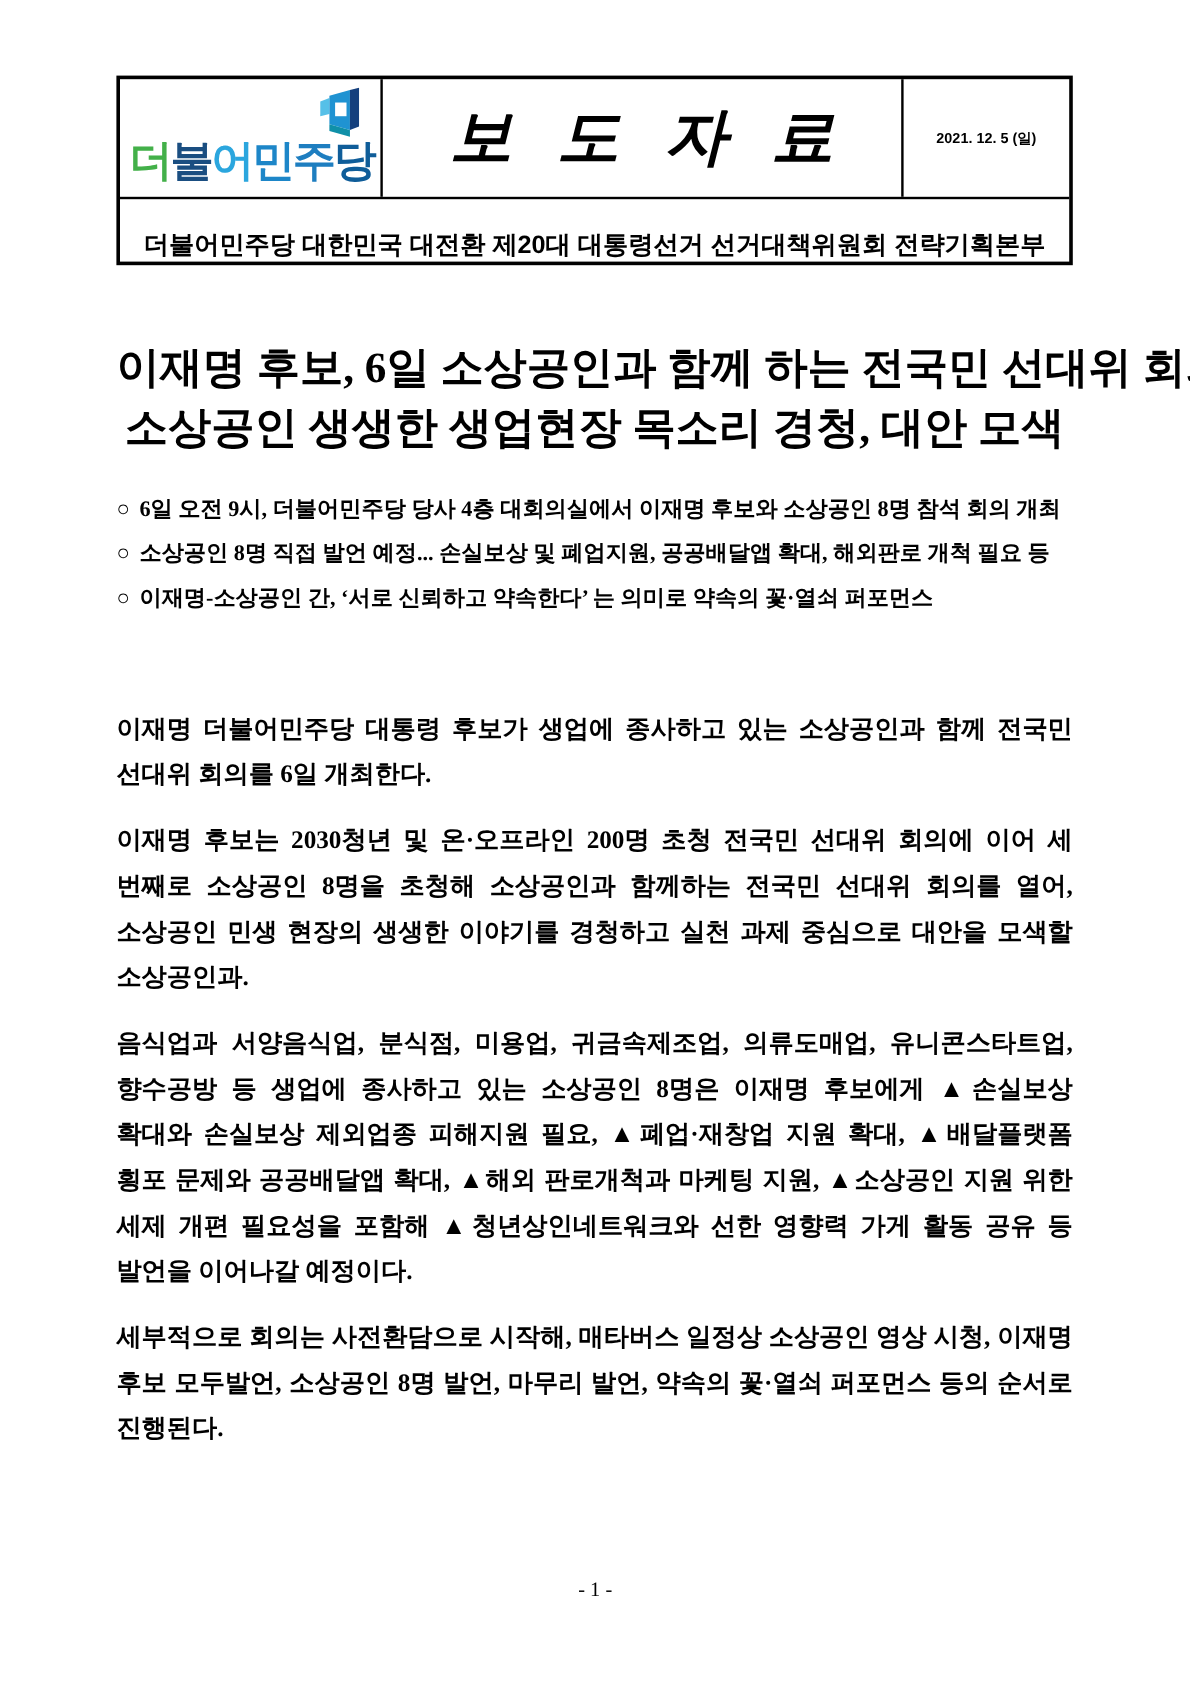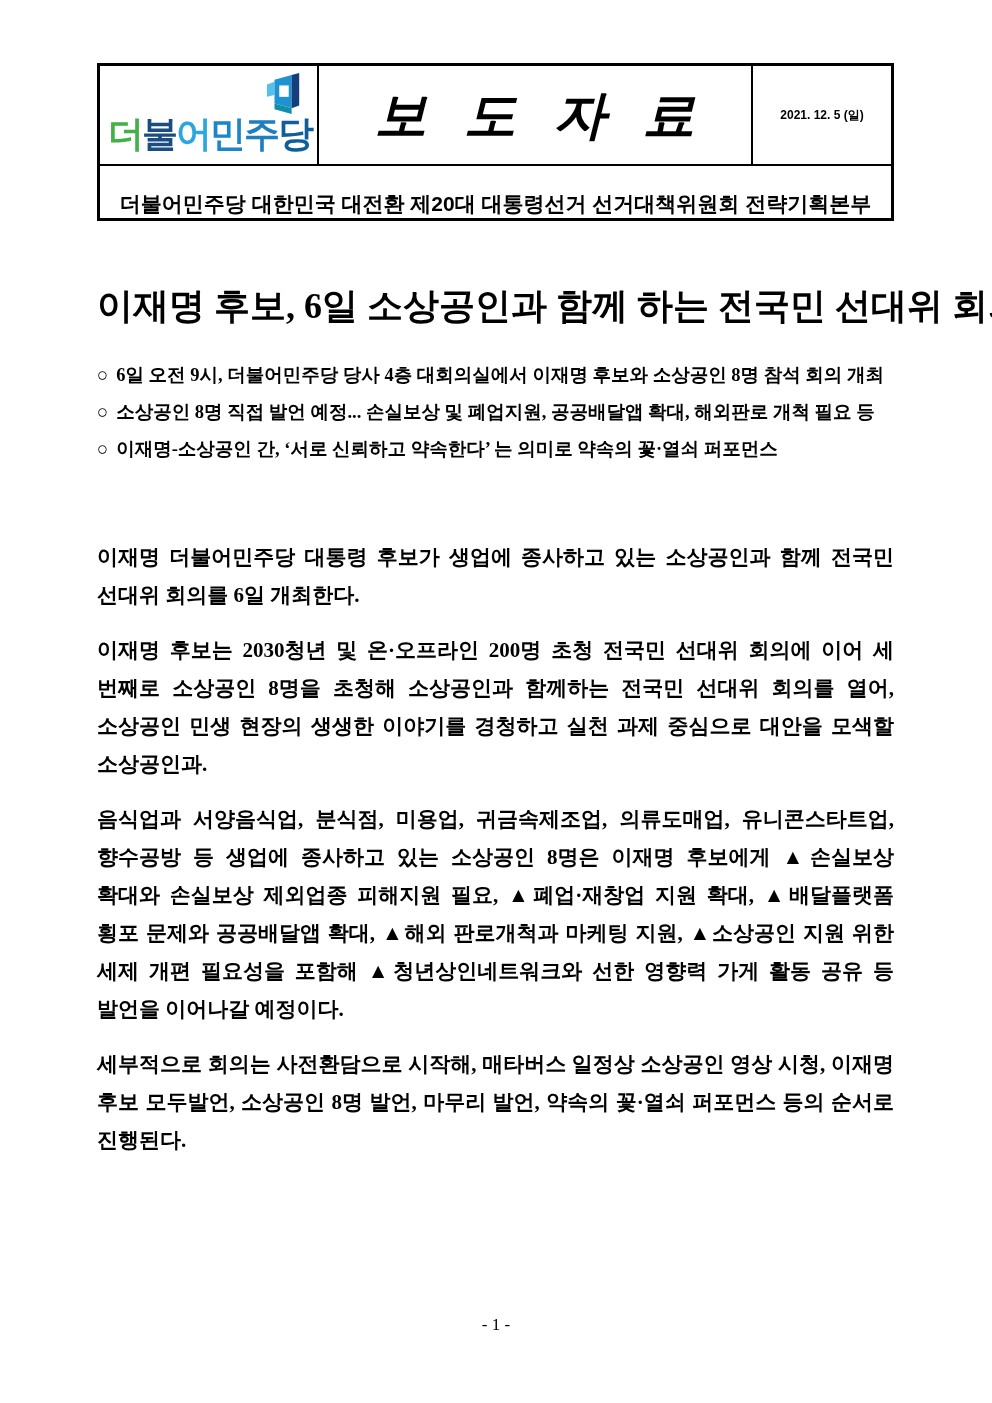--- a/index.html
+++ b/index.html
@@ -89,20 +89,21 @@
         <span class="date-text">2021. 12. 5 (일)</span>
       </div>
     </div>
     <div class="header-row2">
       <span>더불어민주당 대한민국 대전환 제20대 대통령선거 선거대책위원회 전략기획본부</span>
     </div>
   </div>
 
   <div class="headline">
     <div>이재명 후보, 6일 소상공인과 함께 하는 전국민 선대위 회의 참석</div>
+    <div>소상공인 생생한 생업현장 목소리 경청, 대안 모색</div>
   </div>
 
   <div class="bullets">
     <div class="bullet">
       <span class="marker">○</span>
       <span class="bullet-text">6일 오전 9시, 더불어민주당 당사 4층 대회의실에서 이재명 후보와 소상공인 8명 참석 회의 개최</span>
     </div>
     <div class="bullet">
       <span class="marker">○</span>
       <span class="bullet-text">소상공인 8명 직접 발언 예정... 손실보상 및 폐업지원, 공공배달앱 확대, 해외판로 개척 필요 등</span>

